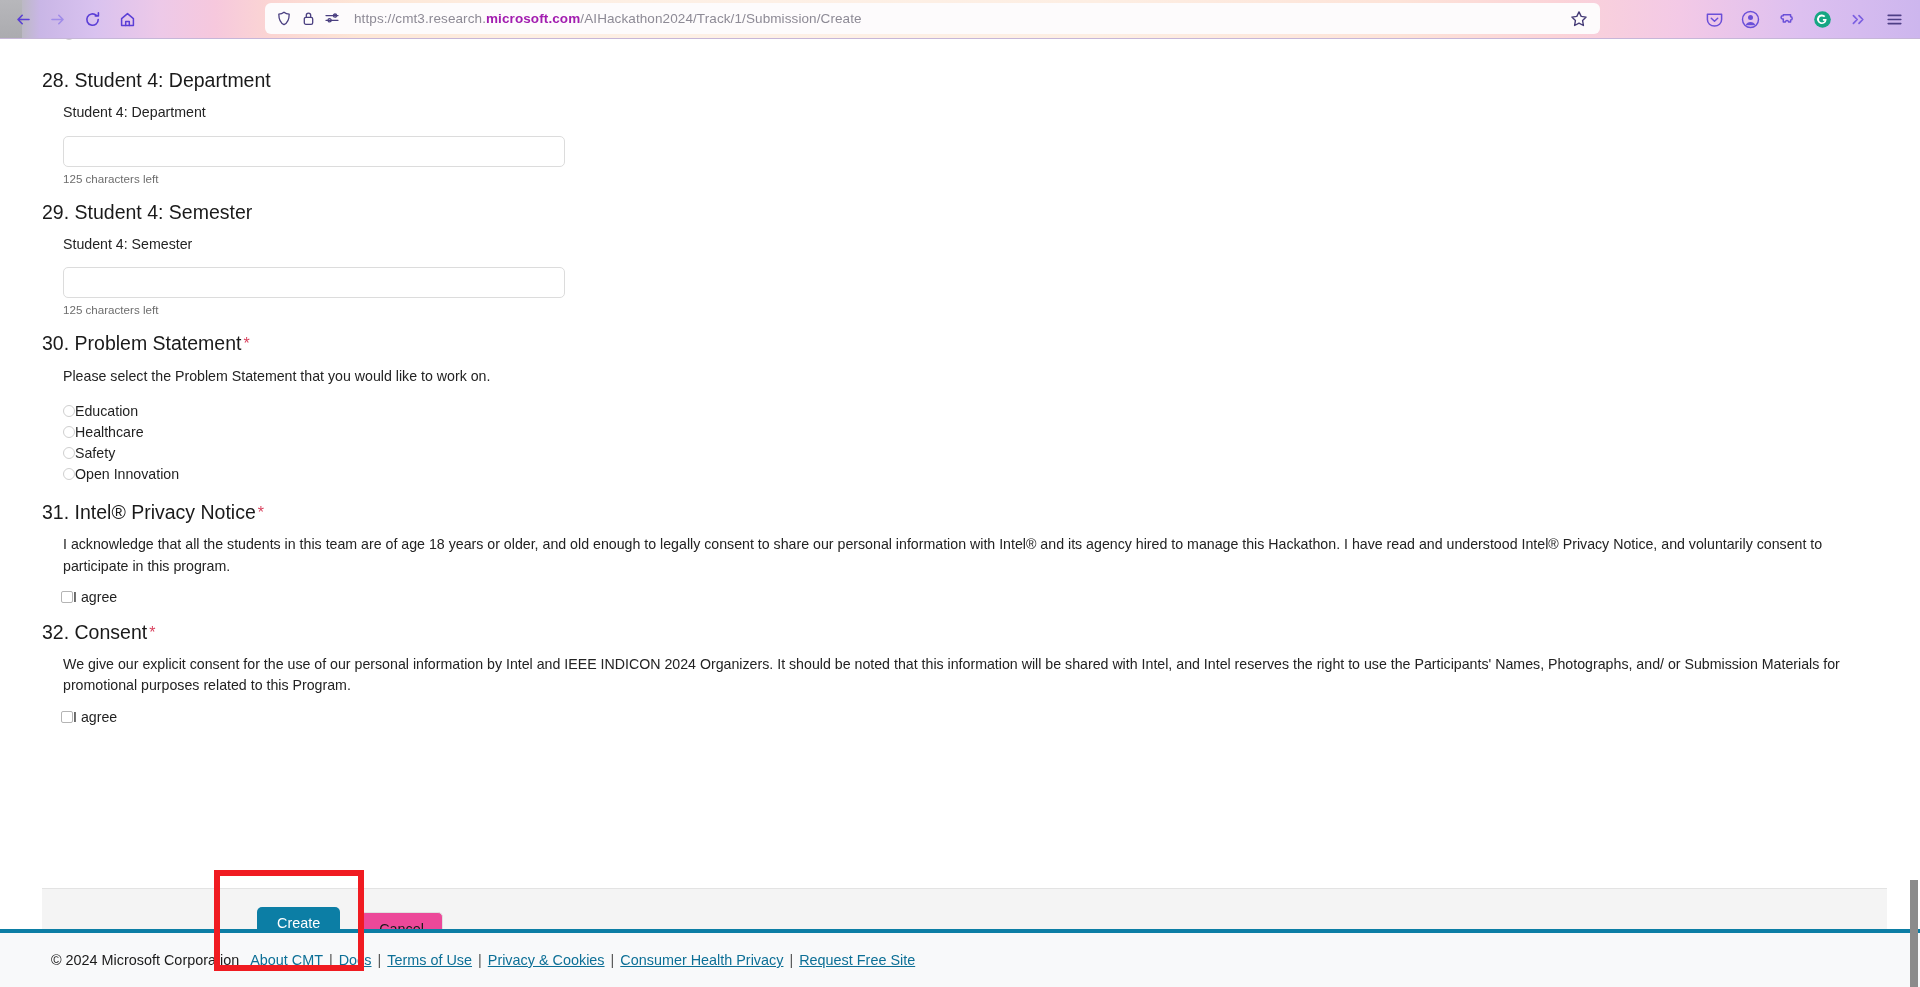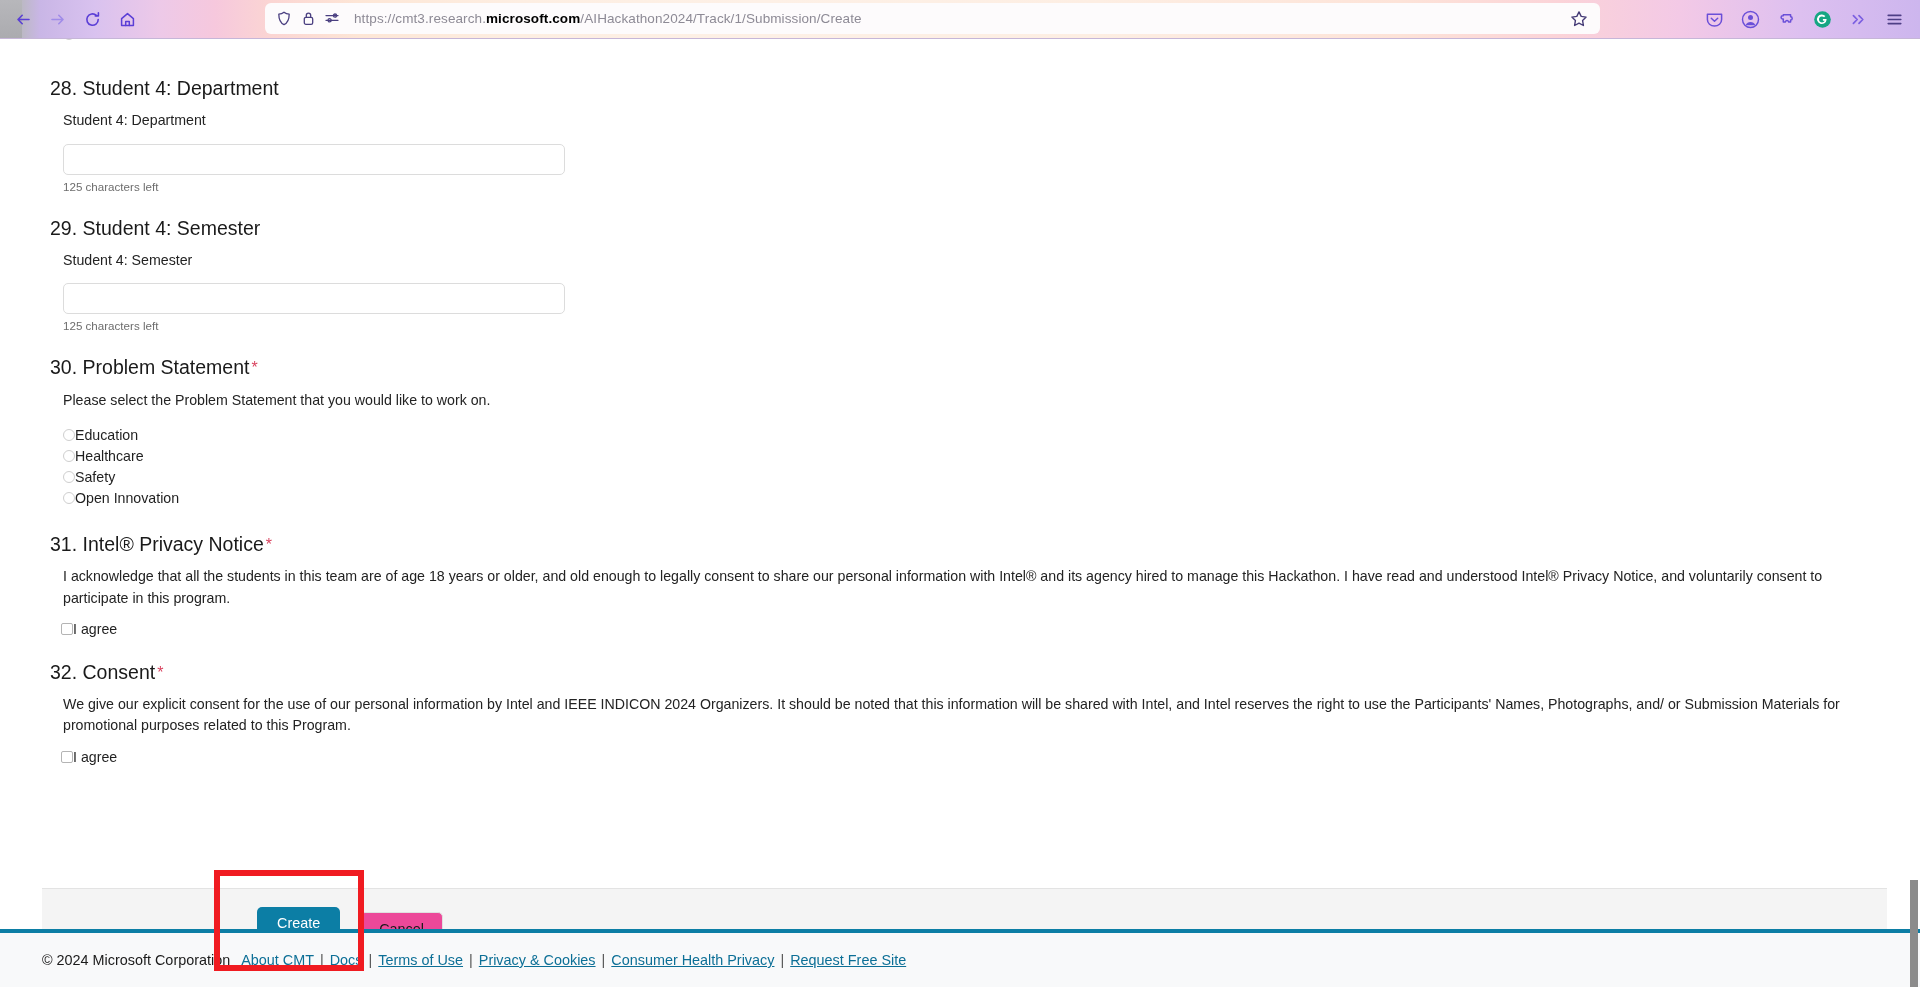--- a/index.html
+++ b/index.html
@@ -71,21 +71,21 @@
     margin-right: 2px;
   }
   #url-text {
     margin-left: 9px;
     font-size: 13.5px;
     color: #8d8a95;
     white-space: nowrap;
     overflow: hidden;
     letter-spacing: .1px;
   }
-  #url-text .host { color: #000000; font-weight: bold; }
+  #url-text .host { color: #a21caf; font-weight: bold; }
   #url-star {
     position: absolute;
     right: 10px; top: 5px;
     width: 22px; height: 22px;
     display: flex; align-items: center; justify-content: center;
   }
   .tb-icon {
     position: absolute; top: 5px;
     width: 28px; height: 28px;
     display: flex; align-items: center; justify-content: center;
@@ -123,21 +123,21 @@
     top: -12px; left: 63px;
     display: flex; align-items: center;
   }
 
   .q-block { padding-left: 42px; }
 
   .q-title {
     font-size: 19.5px;
     color: #1a1a1a;
     font-weight: normal;
-    margin: 8px;
+    margin: 0;
     padding: 14px 0 0 0;
     line-height: 1.35;
   }
   .req { color: #d9435f; font-size: 16px; vertical-align: 1px; padding-left: 2px; }
 
   .q-desc {
     font-size: 14.2px;
     color: #232323;
     padding-left: 21px;
     margin: 9px 0 0 0;
@@ -258,21 +258,21 @@
     left: 0; top: 890px;
     width: 1920px; height: 58px;
     background: #f8f9fa;
     border-top: 4px solid #0c7ea5;
     display: flex;
     align-items: center;
     padding-left: 42px;
     font-size: 14.4px;
     color: #1a1a1a;
   }
-  #footer .copy { margin-right: 9px; }
+  #footer .copy { margin-right: 9px; margin-left: 9px; }
   #footer a {
     color: #0c6f96;
     text-decoration: underline;
     margin: 0 2px;
   }
   #footer .sep { color: #555; margin: 0 4px; }
 
   
   #scroll-track {
     position: absolute;

